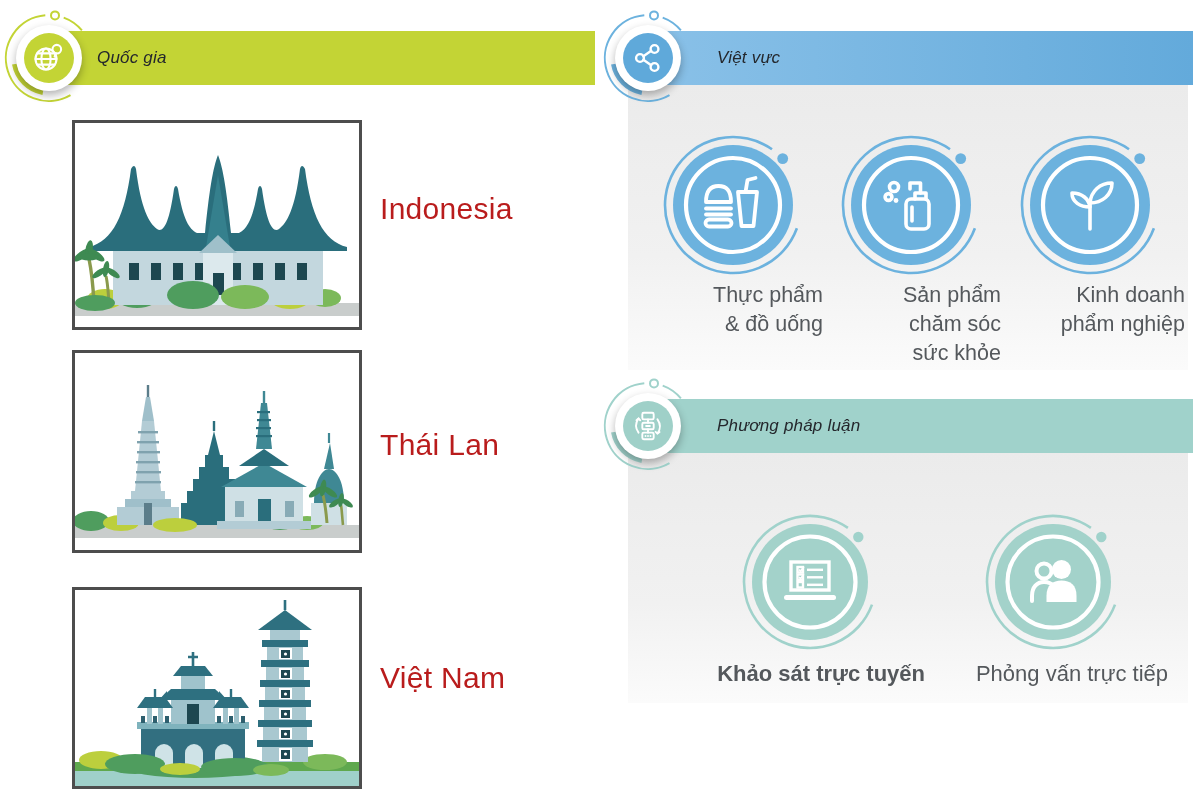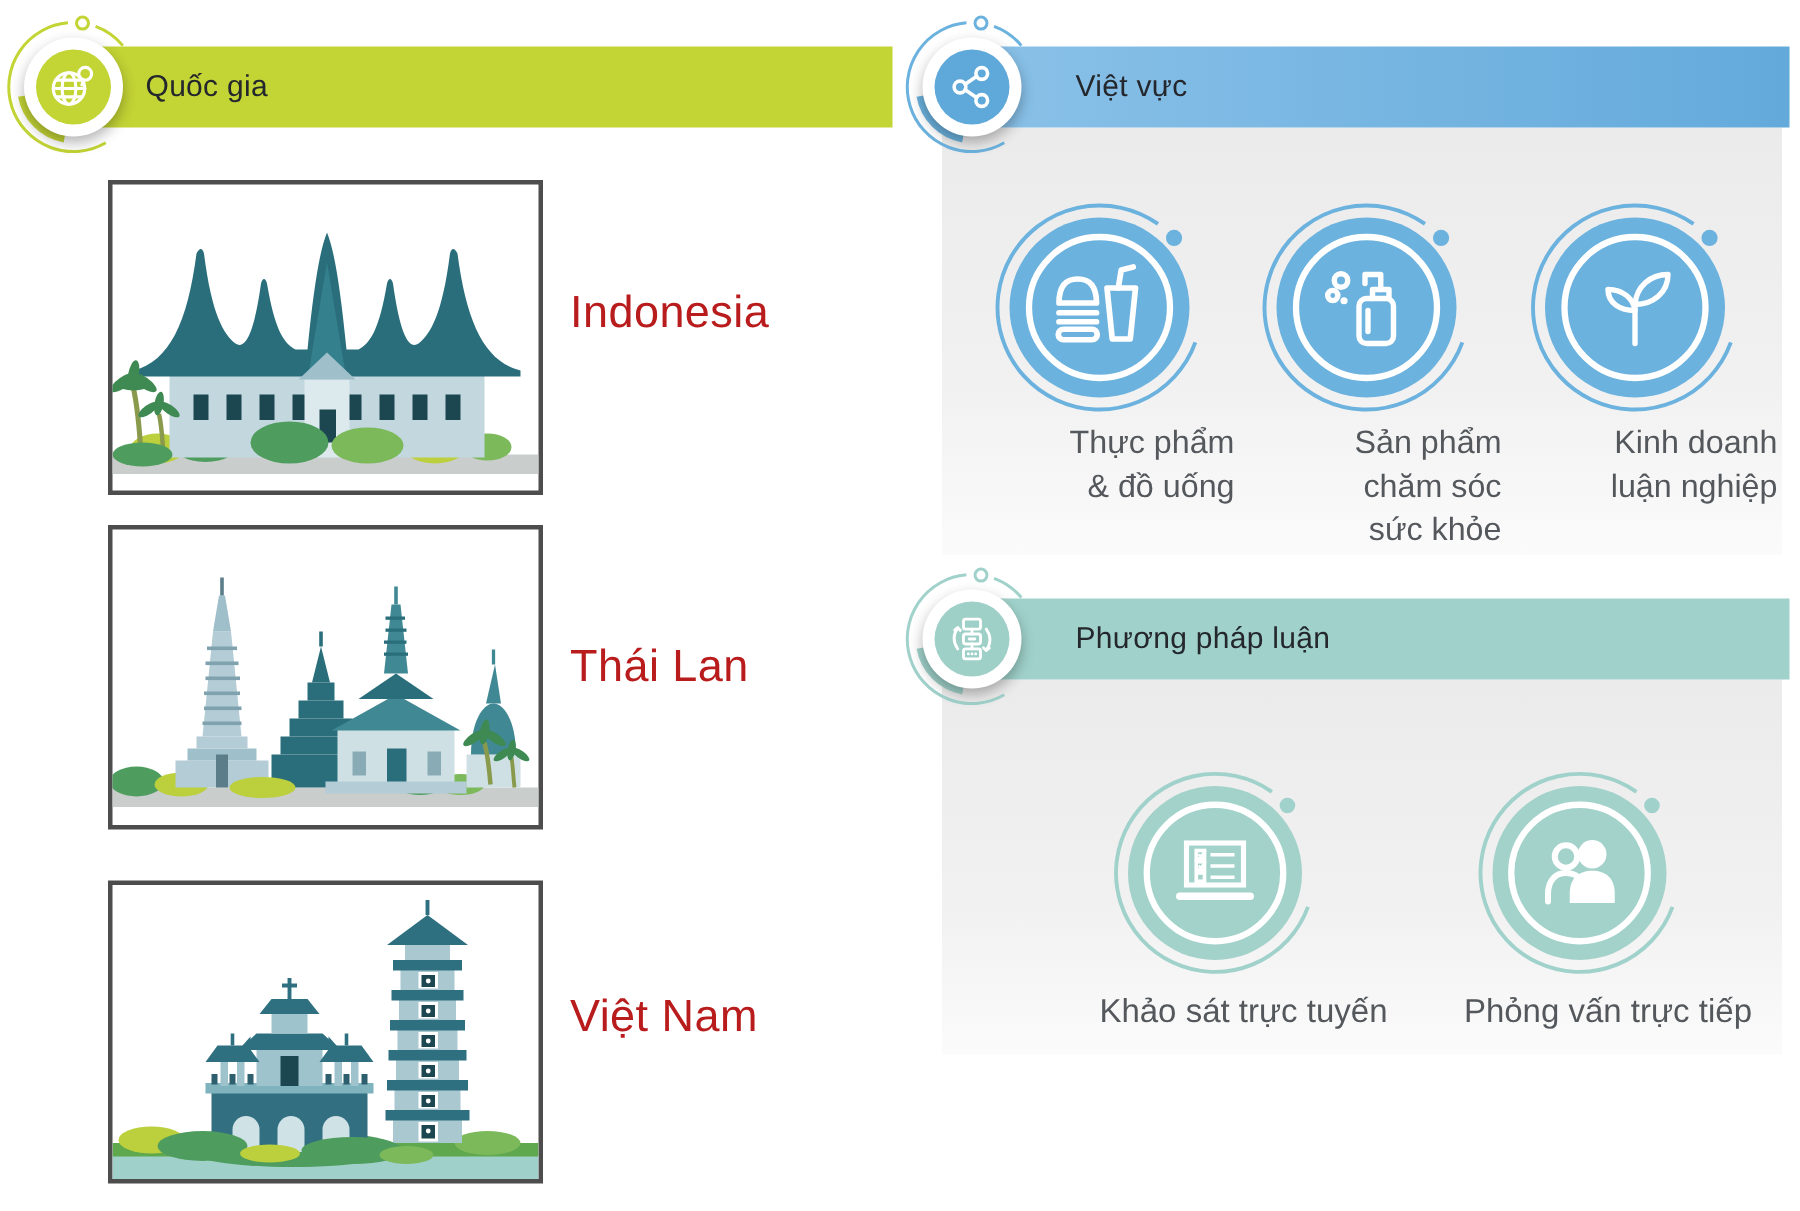--- a/index.html
+++ b/index.html
@@ -2,21 +2,21 @@
 <html><head>
 <meta charset="utf-8">
 <style>
   html,body{margin:0;padding:0;background:#fff;}
   .page{
     position:relative;width:1200px;height:807px;background:#fff;overflow:hidden;
     font-family:"Liberation Sans","DejaVu Sans",sans-serif;
   }
   
   .bar{position:absolute;height:54px;display:flex;align-items:center;box-sizing:border-box;}
-  .bar .bar-title{font-size:20px;color:#24272c;letter-spacing:.2px;}
+  .bar .bar-title{font-size:17px;color:#24272c;letter-spacing:.2px;font-style:italic;}
   .bar-green{left:33px;top:31px;width:562px;background:#c3d435;padding-left:64px;}
   .bar-blue{left:647px;top:31px;width:546px;background:linear-gradient(90deg,#8ac1e8,#63aadb);padding-left:70px;}
   .bar-teal{left:647px;top:399px;width:546px;background:#a0d2cb;padding-left:70px;}
   
   .badge{position:absolute;width:100px;height:100px;}
   .badge svg.ring{position:absolute;left:0;top:0;}
   .badge .disc-white{position:absolute;left:17px;top:17px;width:66px;height:66px;border-radius:50%;
     background:#fff;box-shadow:0 4px 9px rgba(0,0,0,.30);}
   .badge .disc{position:absolute;left:25px;top:25px;width:50px;height:50px;border-radius:50%;
     display:flex;align-items:center;justify-content:center;}
@@ -363,21 +363,21 @@
         <g fill="none" stroke="#fff" stroke-width="3.6" stroke-linecap="round" stroke-linejoin="round">
           <path d="M32 56 C32 44 32 40 32 30"></path>
           <path d="M32 30 C33 18 42 10 54 10 C54 22 44 30 32 30 Z"></path>
           <path d="M32 34 C31 26 24 20 14 20 C14 29 22 34 32 34 Z"></path>
         </g>
       </g>
     </svg>
   </div>
   <div class="circle-label" style="left:995px;top:281px;width:190px;">
     <span class="ln">Kinh doanh</span>
-    <span class="ln">luận nghiệp</span>
+    <span class="ln">phẩm nghiệp</span>
   </div>
 
   <div class="panel panel-method"></div>
   <div class="bar bar-teal">
     <span class="bar-title">Phương pháp luận</span>
   </div>
   <div class="badge" style="left:598px;top:376px;">
     <svg class="ring" width="100" height="100" viewBox="0 0 100 100">
       <path d="M46.3 7.2 A43 43 0 1 0 71.5 87.2" fill="none" stroke="#a0d2cb" stroke-width="2"></path>
       <path d="M82.9 22.4 A43 43 0 0 0 64.7 9.6" fill="none" stroke="#a0d2cb" stroke-width="2"></path>
@@ -424,21 +424,21 @@
           <rect x="19.5" y="32" width="5.5" height="5.5"></rect>
             <path d="M29 34.8 H45"></path>
         </g>
         <g stroke="#fff" stroke-width="1.8" fill="none">
           <path d="M21 19.6 L22.6 21.2 L25.8 16.8"></path>
           <path d="M21 27.1 L22.6 28.7 L25.8 24.3"></path>
         </g>
       </g>
     </svg>
   </div>
-  <div class="circle-label" style="left:695px;top:659px;width:230px;font-size:22px;">
+  <div class="circle-label" style="left:695px;top:659px;width:230px;font-size:22px;font-weight:bold;">
     <span class="ln">Khảo sát trực tuyến</span>
   </div>
 
   <div class="bigcircle" style="left:978px;top:507px;">
     <svg width="150" height="150" viewBox="0 0 150 150">
       <path d="M112.9 20.9 A66 66 0 1 0 137 97.6" fill="none" stroke="#a0d2cb" stroke-width="2.6"></path>
       <circle cx="123.3" cy="30" r="5.2" fill="#a0d2cb"></circle>
       <circle cx="75" cy="75" r="58" fill="#a3d2ca"></circle>
       <circle cx="75" cy="75" r="45.5" fill="none" stroke="#fff" stroke-width="4.2"></circle>
       <g transform="translate(43,43)">

